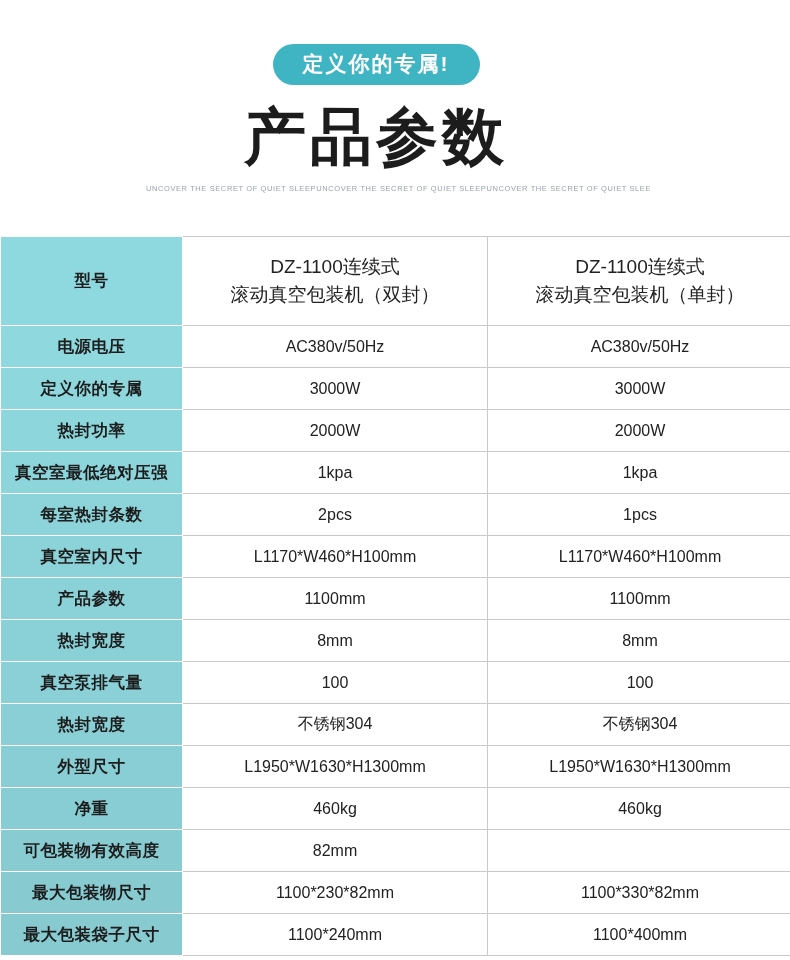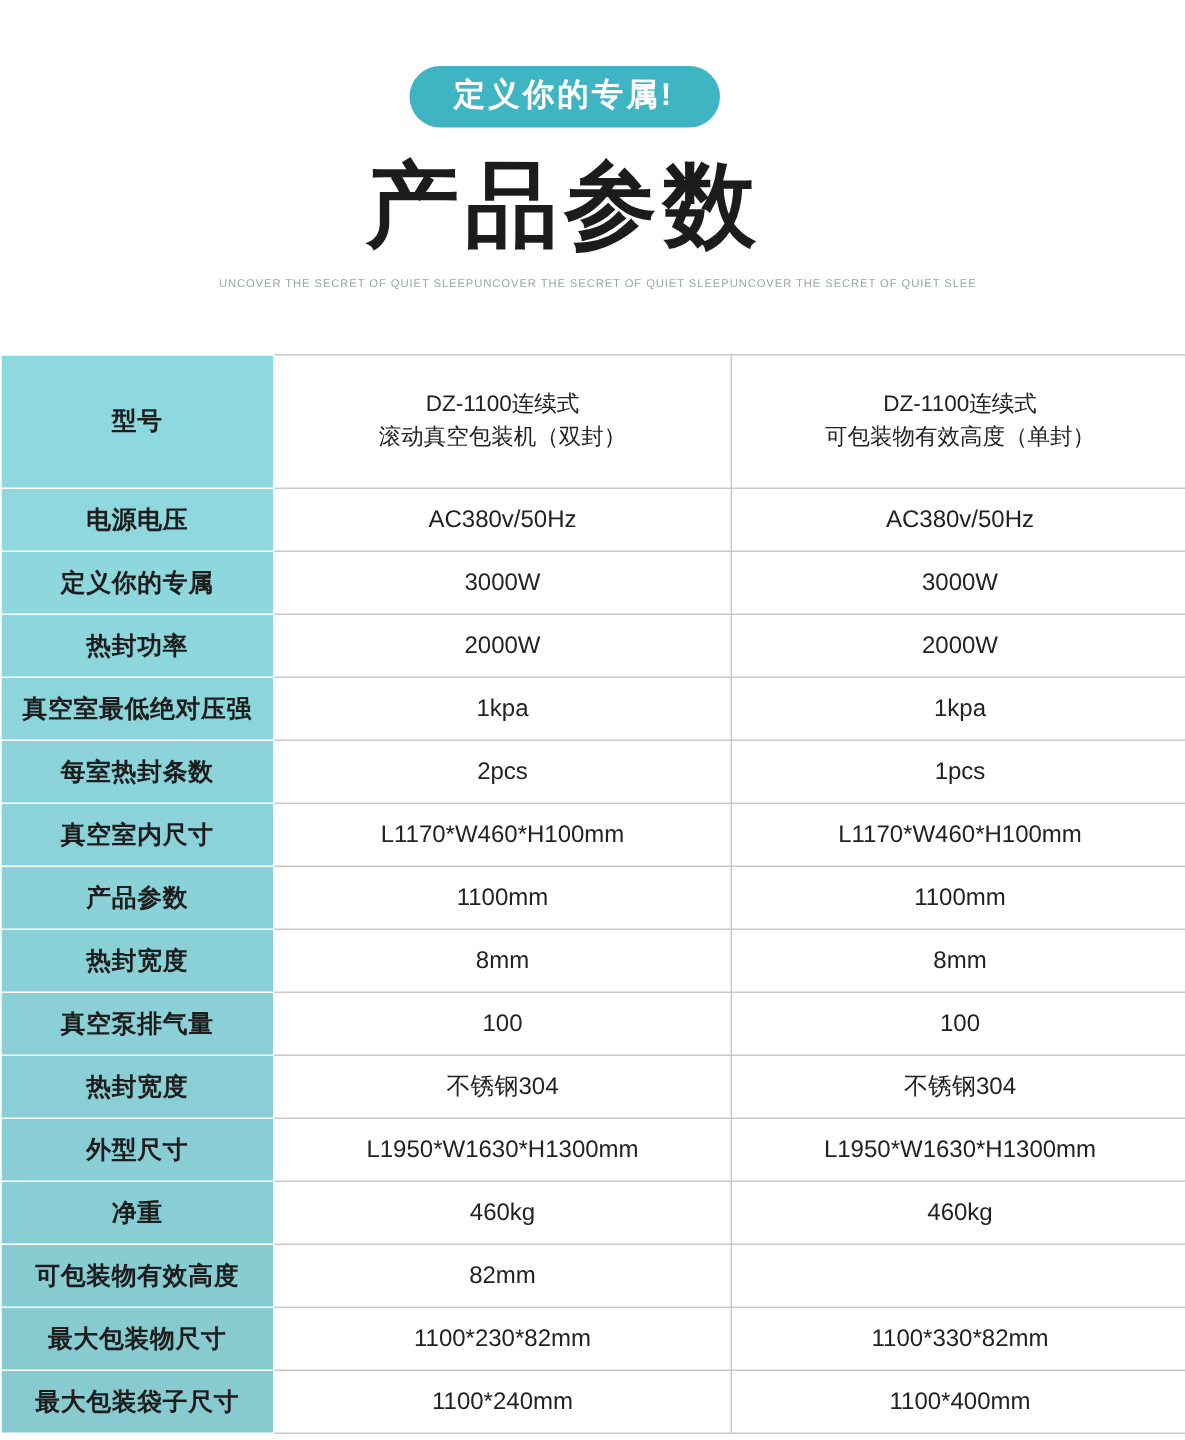--- a/index.html
+++ b/index.html
@@ -97,21 +97,21 @@
   }
   .cell-inner {
     display: block;
     padding: 4px 6px;
     line-height: 1.5;
   }
   .two-line span {
     display: block;
   }
   .model-line {
-    font-size: 15px;
+    font-size: 19px;
   }
 
   
   .lc-0 { background: #8ed9df !important; }
   .lc-1 { background: #8ed8de !important; }
   .lc-2 { background: #8dd7dd !important; }
   .lc-3 { background: #8dd6dc !important; }
   .lc-4 { background: #8cd5db !important; }
   .lc-5 { background: #8cd4da !important; margin-left: 48px; }
   .lc-6 { background: #8bd3d9 !important; }
@@ -144,21 +144,21 @@
         <td class="label-cell lc-0">型号</td>
         <td class="value-cell">
           <span class="cell-inner two-line">
             <span class="model-line">DZ-1100连续式</span>
             <span class="model-line">滚动真空包装机（双封）</span>
           </span>
         </td>
         <td class="value-cell">
           <span class="cell-inner two-line">
             <span class="model-line">DZ-1100连续式</span>
-            <span class="model-line">可包装物有效高度（单封）</span>
+            <span class="model-line">滚动真空包装机（单封）</span>
           </span>
         </td>
       </tr>
 
       <tr>
         <td class="label-cell lc-1">电源电压</td>
         <td class="value-cell">AC380v/50Hz</td>
         <td class="value-cell">AC380v/50Hz</td>
       </tr>
       <tr>

